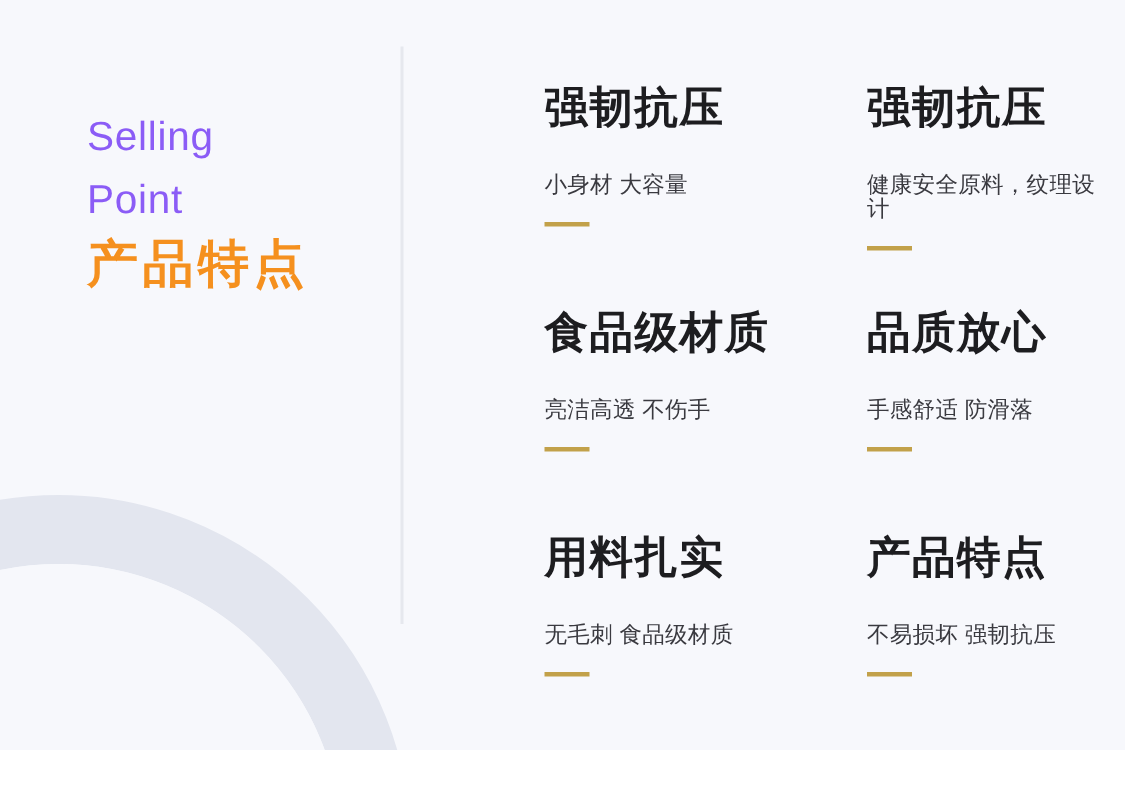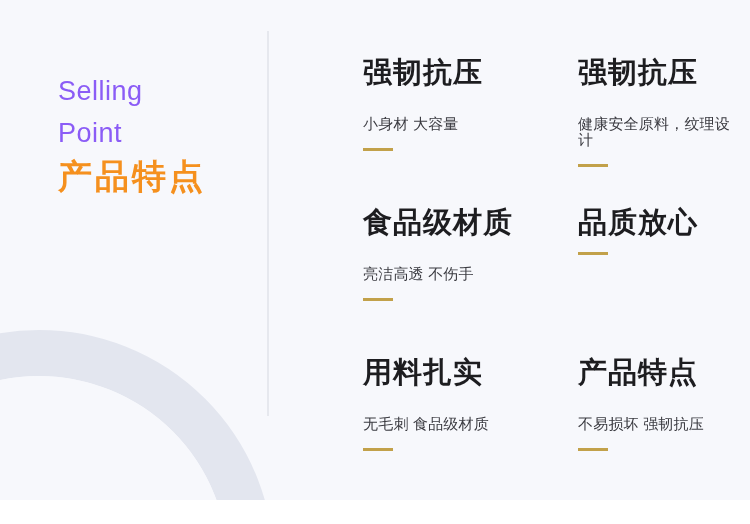--- a/index.html
+++ b/index.html
@@ -159,20 +159,21 @@
       </div>
 
       <div class="feature">
         <div class="feature-title">食品级材质</div>
         <div class="feature-sub">亮洁高透 不伤手</div>
         <div class="feature-rule"></div>
       </div>
 
       <div class="feature">
         <div class="feature-title">品质放心</div>
+        <div class="feature-sub">手感舒适 防滑落</div>
         <div class="feature-rule"></div>
       </div>
 
       <div class="feature">
         <div class="feature-title">用料扎实</div>
         <div class="feature-sub">无毛刺 食品级材质</div>
         <div class="feature-rule"></div>
       </div>
 
       <div class="feature">

